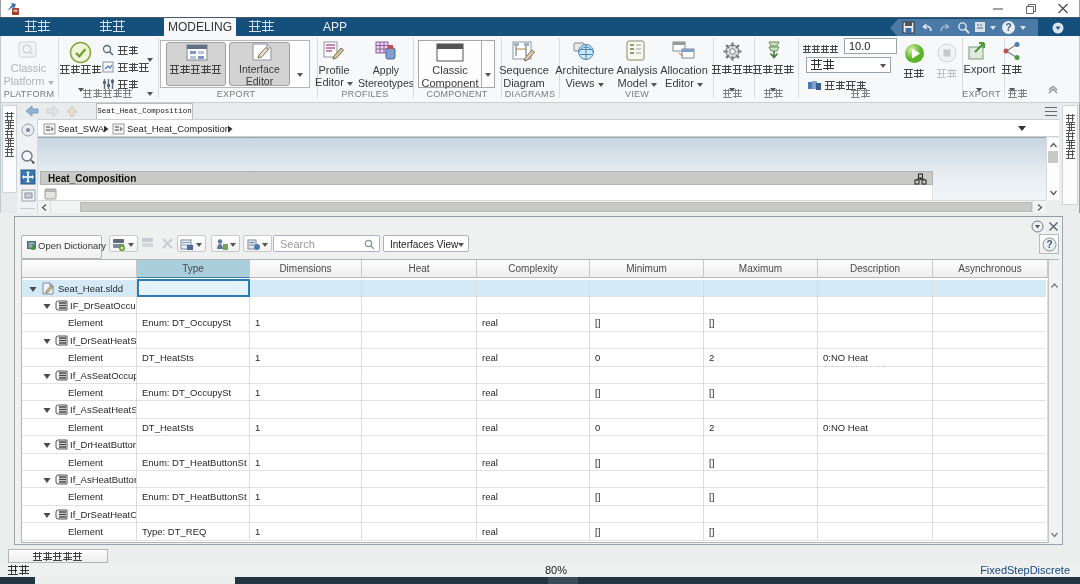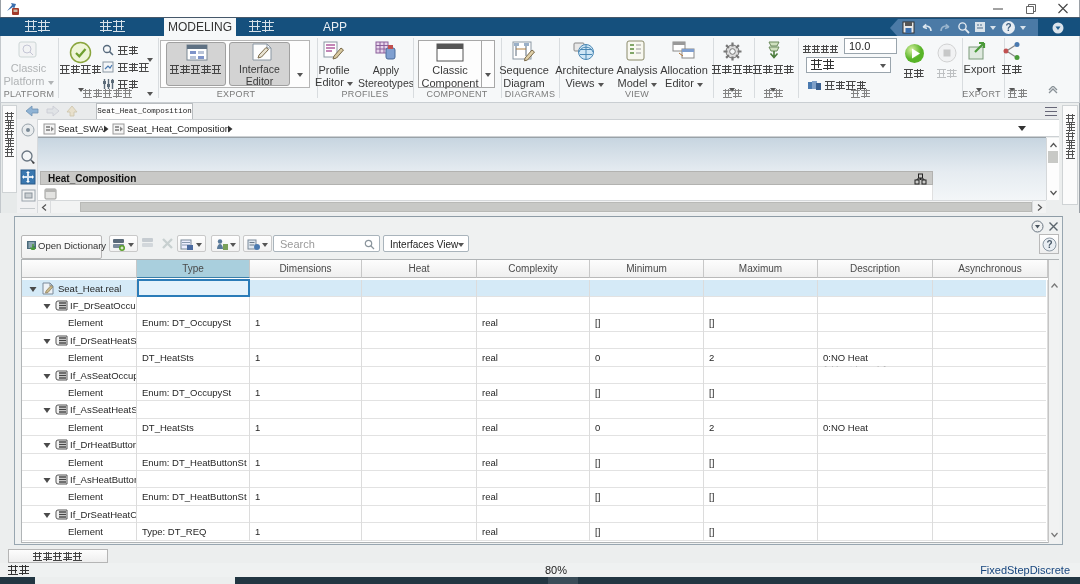--- a/index.html
+++ b/index.html
@@ -511,21 +511,21 @@
 <div class="abs row" style="top:19.5px;background:#d5eaf7;">
 <div class="abs cell" style="left:0px;width:115px;">
           <svg class="abs" style="left:7px;top:6px" width="8" height="7">
             <path d="M0.5 1 L7.5 1 L4 6 Z" fill="#4a4a4a"></path>
           </svg>
           <svg class="abs" style="left:19px;top:2px" width="14" height="13">
             <path d="M2 1 h7 l3 3 v8 h-10 z" fill="#eef2f6" stroke="#7a8a9a"></path>
             <path d="M9 1 v3 h3" fill="none" stroke="#7a8a9a"></path>
             <path d="M5 9 L10 3.5 l1.8 1.5 L7 10.5 l-2.5 .5 z" fill="#c9b88a" stroke="#8a7a55" stroke-width=".7"></path>
           </svg>
-          <span class="abs" style="left:36px;top:0;line-height:17px">Seat_Heat.real</span>
+          <span class="abs" style="left:36px;top:0;line-height:17px">Seat_Heat.sldd</span>
         </div>
 <div class="abs" style="left:115px;top:-1px;width:113px;height:18.5px;background:#e4f2fb;border:2px solid #2b7cb8"></div>
 <div class="abs cell" style="left:228px;width:112px;"><span style="padding-left:5px"></span></div>
 <div class="abs cell" style="left:340px;width:115px;"></div>
 <div class="abs cell" style="left:455px;width:113px;"><span style="padding-left:5px"></span></div>
 <div class="abs cell" style="left:568px;width:114px;"><span style="padding-left:5px"></span></div>
 <div class="abs cell" style="left:682px;width:114px;"><span style="padding-left:5px"></span></div>
 <div class="abs cell" style="left:796px;width:115px;"></div>
 <div class="abs cell" style="left:911px;width:115px;"></div>
 </div>

